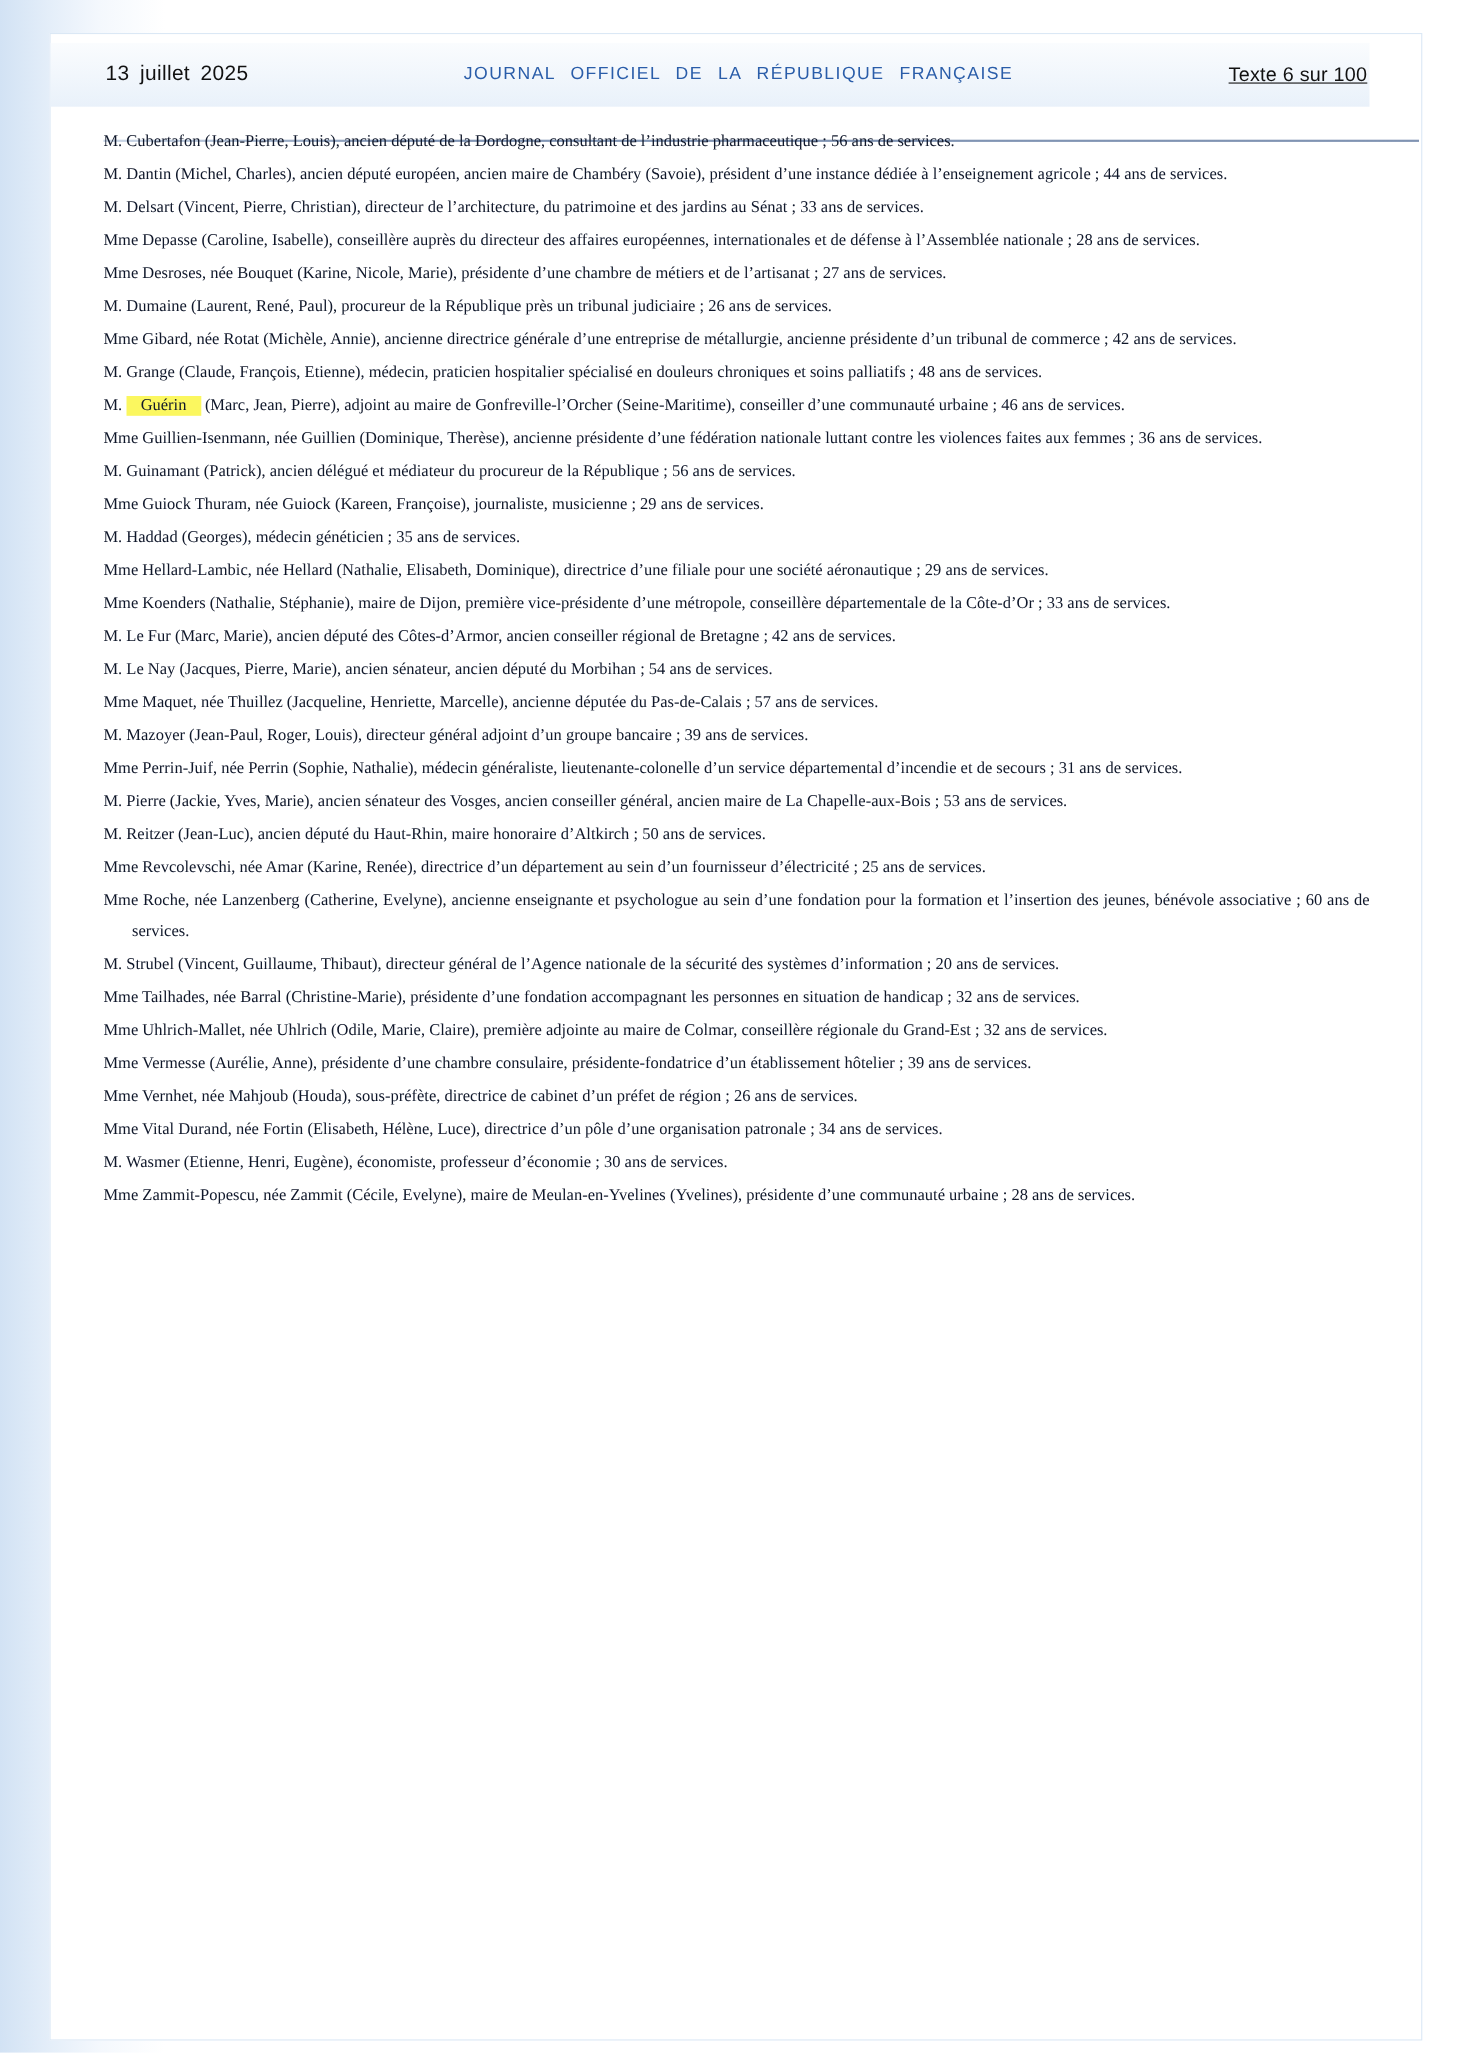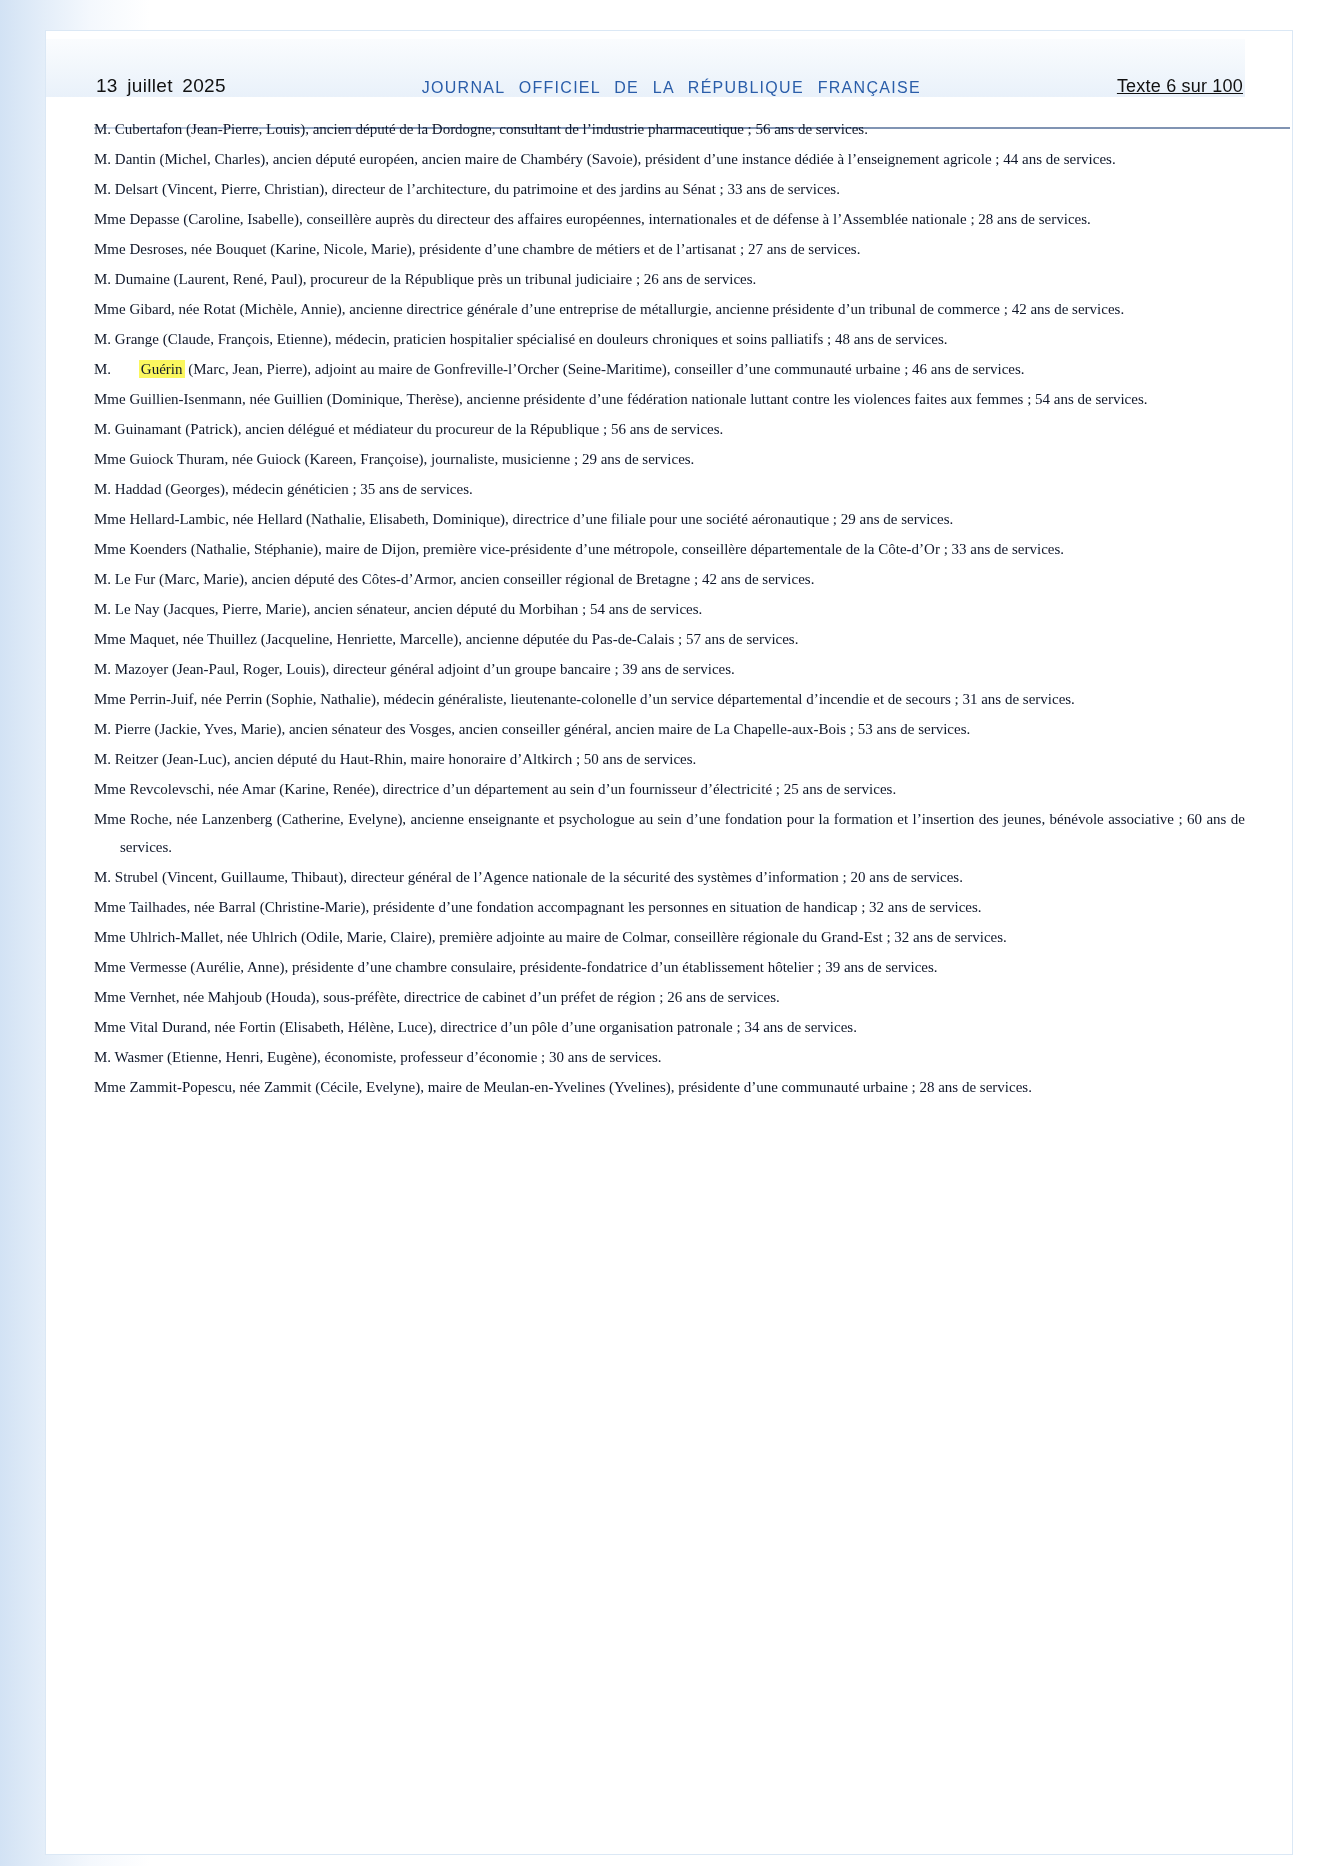--- a/index.html
+++ b/index.html
@@ -14,21 +14,21 @@
     position: absolute; left: 45px; top: 30px;
     width: 1248px; height: 1825px;
     background: #ffffff;
     border: 1px solid #dbe8f5;
     box-sizing: border-box;
   }
   .page-header {
     position: absolute; left: 0; top: 8px;
     width: 1199px; height: 58px;
     background: linear-gradient(#fafcfe, #e9f1fa);
-    display: flex; align-items: flex-end; justify-content: space-between;
+    display: flex; align-items: center; justify-content: space-between;
     padding: 0 2px 0 50px; box-sizing: border-box;
     font-family: "Liberation Sans", sans-serif;
   }
   .header-date {
     font-size: 19px; color: #111; letter-spacing: 0.3px; word-spacing: 4px;
     white-space: nowrap;
   }
   .journal-title {
     font-size: 16px; font-weight: normal; color: var(--title-blue, #2a5da9);
     letter-spacing: 1.3px; word-spacing: 8px; white-space: nowrap;
@@ -47,22 +47,21 @@
   }
   .entry {
     margin: 0 0 2px 0;
     font-size: 15px; line-height: 28px;
     color: #0f172a;
     text-align: justify;
     padding-left: 26px; text-indent: -26px;
   }
   .find-highlight {
     background: var(--hl, #fbf75f);
-    padding: 1px 2px;
-    margin-left: 24px;
+    padding: 1px 13px;
   }
 </style>
 </head>
 <body>
 
 <div class="page">
   <header class="page-header">
     <span class="header-date">13 juillet 2025</span>
     <span class="journal-title">JOURNAL OFFICIEL DE LA RÉPUBLIQUE FRANÇAISE</span>
     <span class="header-pageref">Texte 6 sur 100</span>
@@ -71,21 +70,21 @@
   <main class="content" id="entries">
       <p class="entry">M. Cubertafon (Jean-Pierre, Louis), ancien député de la Dordogne, consultant de l’industrie pharmaceutique ; 56 ans de services.</p>
       <p class="entry">M. Dantin (Michel, Charles), ancien député européen, ancien maire de Chambéry (Savoie), président d’une instance dédiée à l’enseignement agricole ; 44 ans de services.</p>
       <p class="entry">M. Delsart (Vincent, Pierre, Christian), directeur de l’architecture, du patrimoine et des jardins au Sénat ; 33 ans de services.</p>
       <p class="entry">Mme Depasse (Caroline, Isabelle), conseillère auprès du directeur des affaires européennes, internationales et de défense à l’Assemblée nationale ; 28 ans de services.</p>
       <p class="entry">Mme Desroses, née Bouquet (Karine, Nicole, Marie), présidente d’une chambre de métiers et de l’artisanat ; 27 ans de services.</p>
       <p class="entry">M. Dumaine (Laurent, René, Paul), procureur de la République près un tribunal judiciaire ; 26 ans de services.</p>
       <p class="entry">Mme Gibard, née Rotat (Michèle, Annie), ancienne directrice générale d’une entreprise de métallurgie, ancienne présidente d’un tribunal de commerce ; 42 ans de services.</p>
       <p class="entry">M. Grange (Claude, François, Etienne), médecin, praticien hospitalier spécialisé en douleurs chroniques et soins palliatifs ; 48 ans de services.</p>
       <p class="entry">M. <span class="find-highlight">Guérin</span> (Marc, Jean, Pierre), adjoint au maire de Gonfreville-l’Orcher (Seine-Maritime), conseiller d’une communauté urbaine ; 46 ans de services.</p>
-      <p class="entry">Mme Guillien-Isenmann, née Guillien (Dominique, Therèse), ancienne présidente d’une fédération nationale luttant contre les violences faites aux femmes ; 54 ans de services.</p>
+      <p class="entry">Mme Guillien-Isenmann, née Guillien (Dominique, Therèse), ancienne présidente d’une fédération nationale luttant contre les violences faites aux femmes ; 36 ans de services.</p>
       <p class="entry">M. Guinamant (Patrick), ancien délégué et médiateur du procureur de la République ; 56 ans de services.</p>
       <p class="entry">Mme Guiock Thuram, née Guiock (Kareen, Françoise), journaliste, musicienne ; 29 ans de services.</p>
       <p class="entry">M. Haddad (Georges), médecin généticien ; 35 ans de services.</p>
       <p class="entry">Mme Hellard-Lambic, née Hellard (Nathalie, Elisabeth, Dominique), directrice d’une filiale pour une société aéronautique ; 29 ans de services.</p>
       <p class="entry">Mme Koenders (Nathalie, Stéphanie), maire de Dijon, première vice-présidente d’une métropole, conseillère départementale de la Côte-d’Or ; 33 ans de services.</p>
       <p class="entry">M. Le Fur (Marc, Marie), ancien député des Côtes-d’Armor, ancien conseiller régional de Bretagne ; 42 ans de services.</p>
       <p class="entry">M. Le Nay (Jacques, Pierre, Marie), ancien sénateur, ancien député du Morbihan ; 54 ans de services.</p>
       <p class="entry">Mme Maquet, née Thuillez (Jacqueline, Henriette, Marcelle), ancienne députée du Pas-de-Calais ; 57 ans de services.</p>
       <p class="entry">M. Mazoyer (Jean-Paul, Roger, Louis), directeur général adjoint d’un groupe bancaire ; 39 ans de services.</p>
       <p class="entry">Mme Perrin-Juif, née Perrin (Sophie, Nathalie), médecin généraliste, lieutenante-colonelle d’un service départemental d’incendie et de secours ; 31 ans de services.</p>

